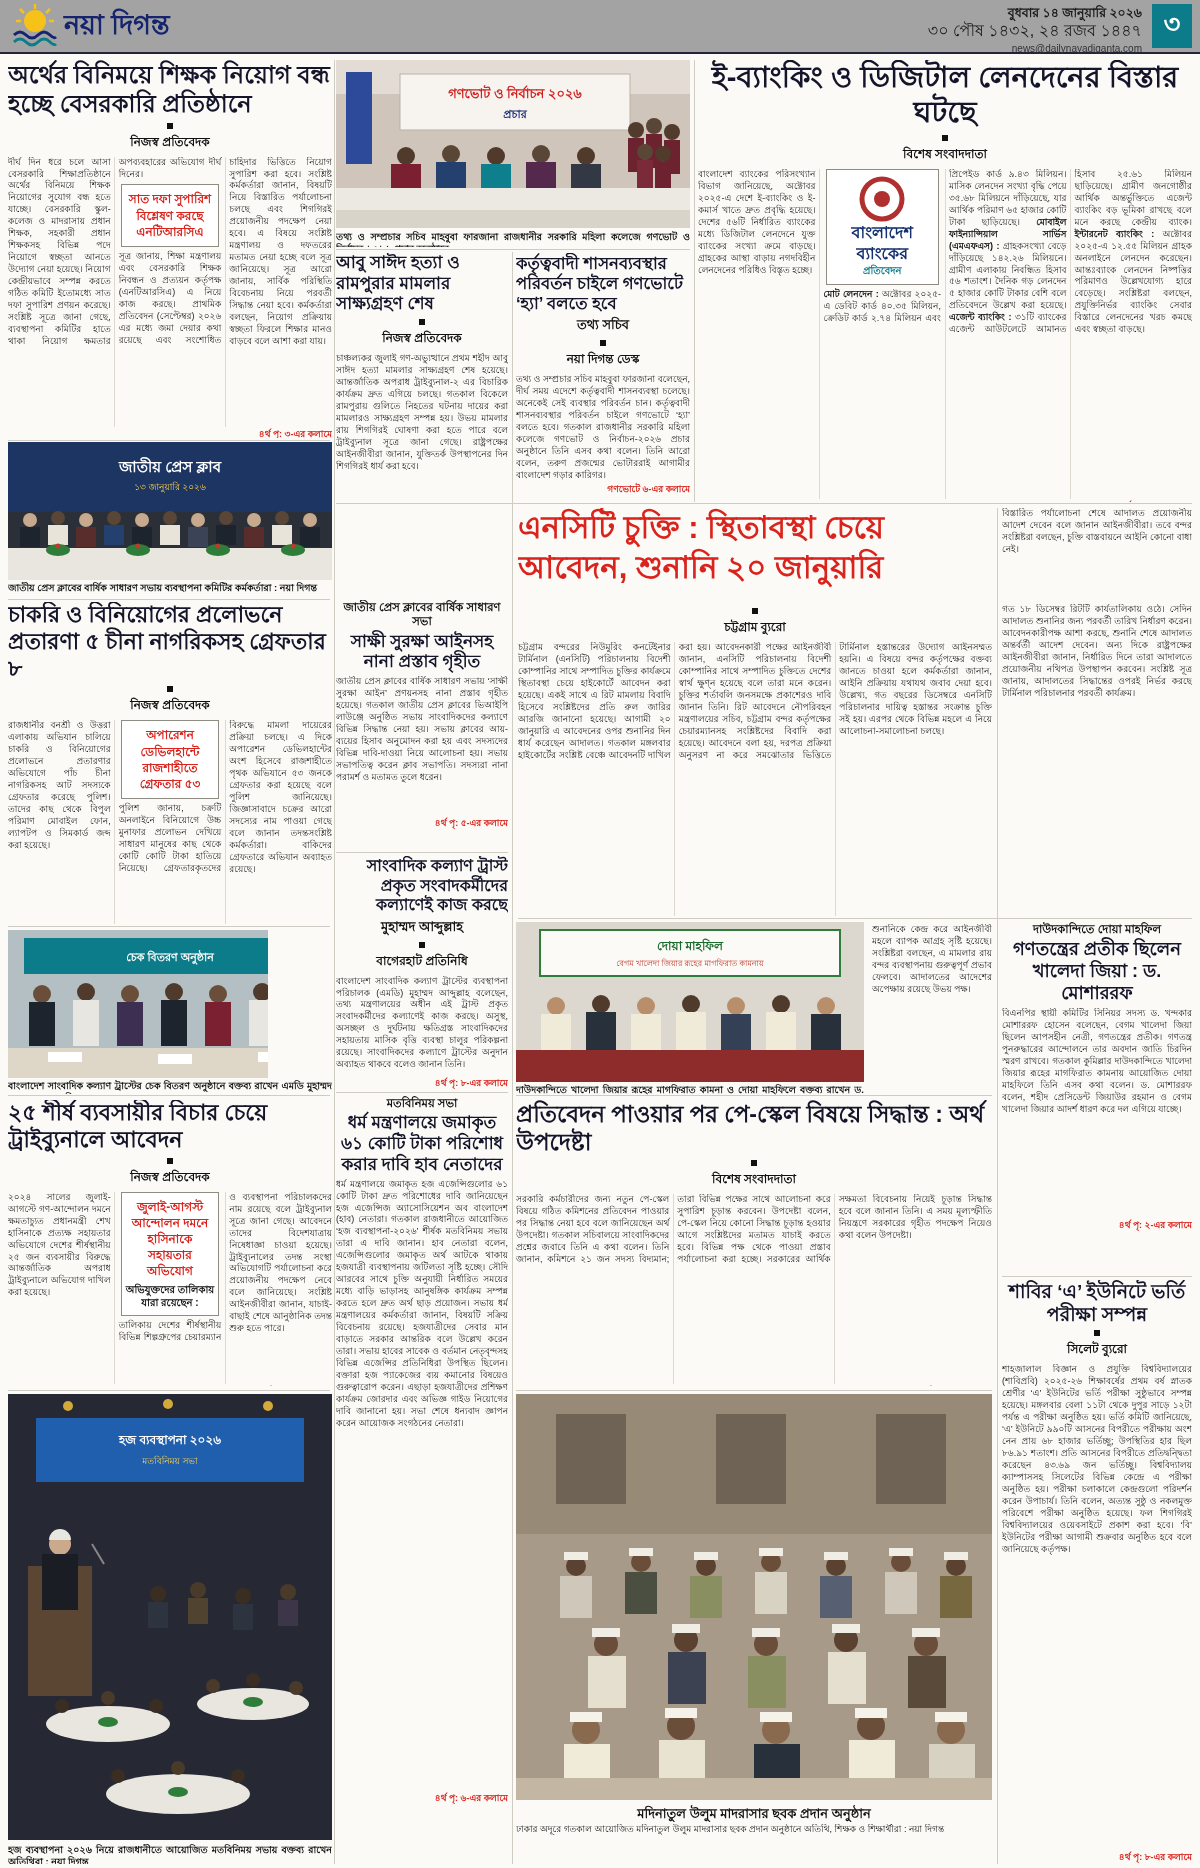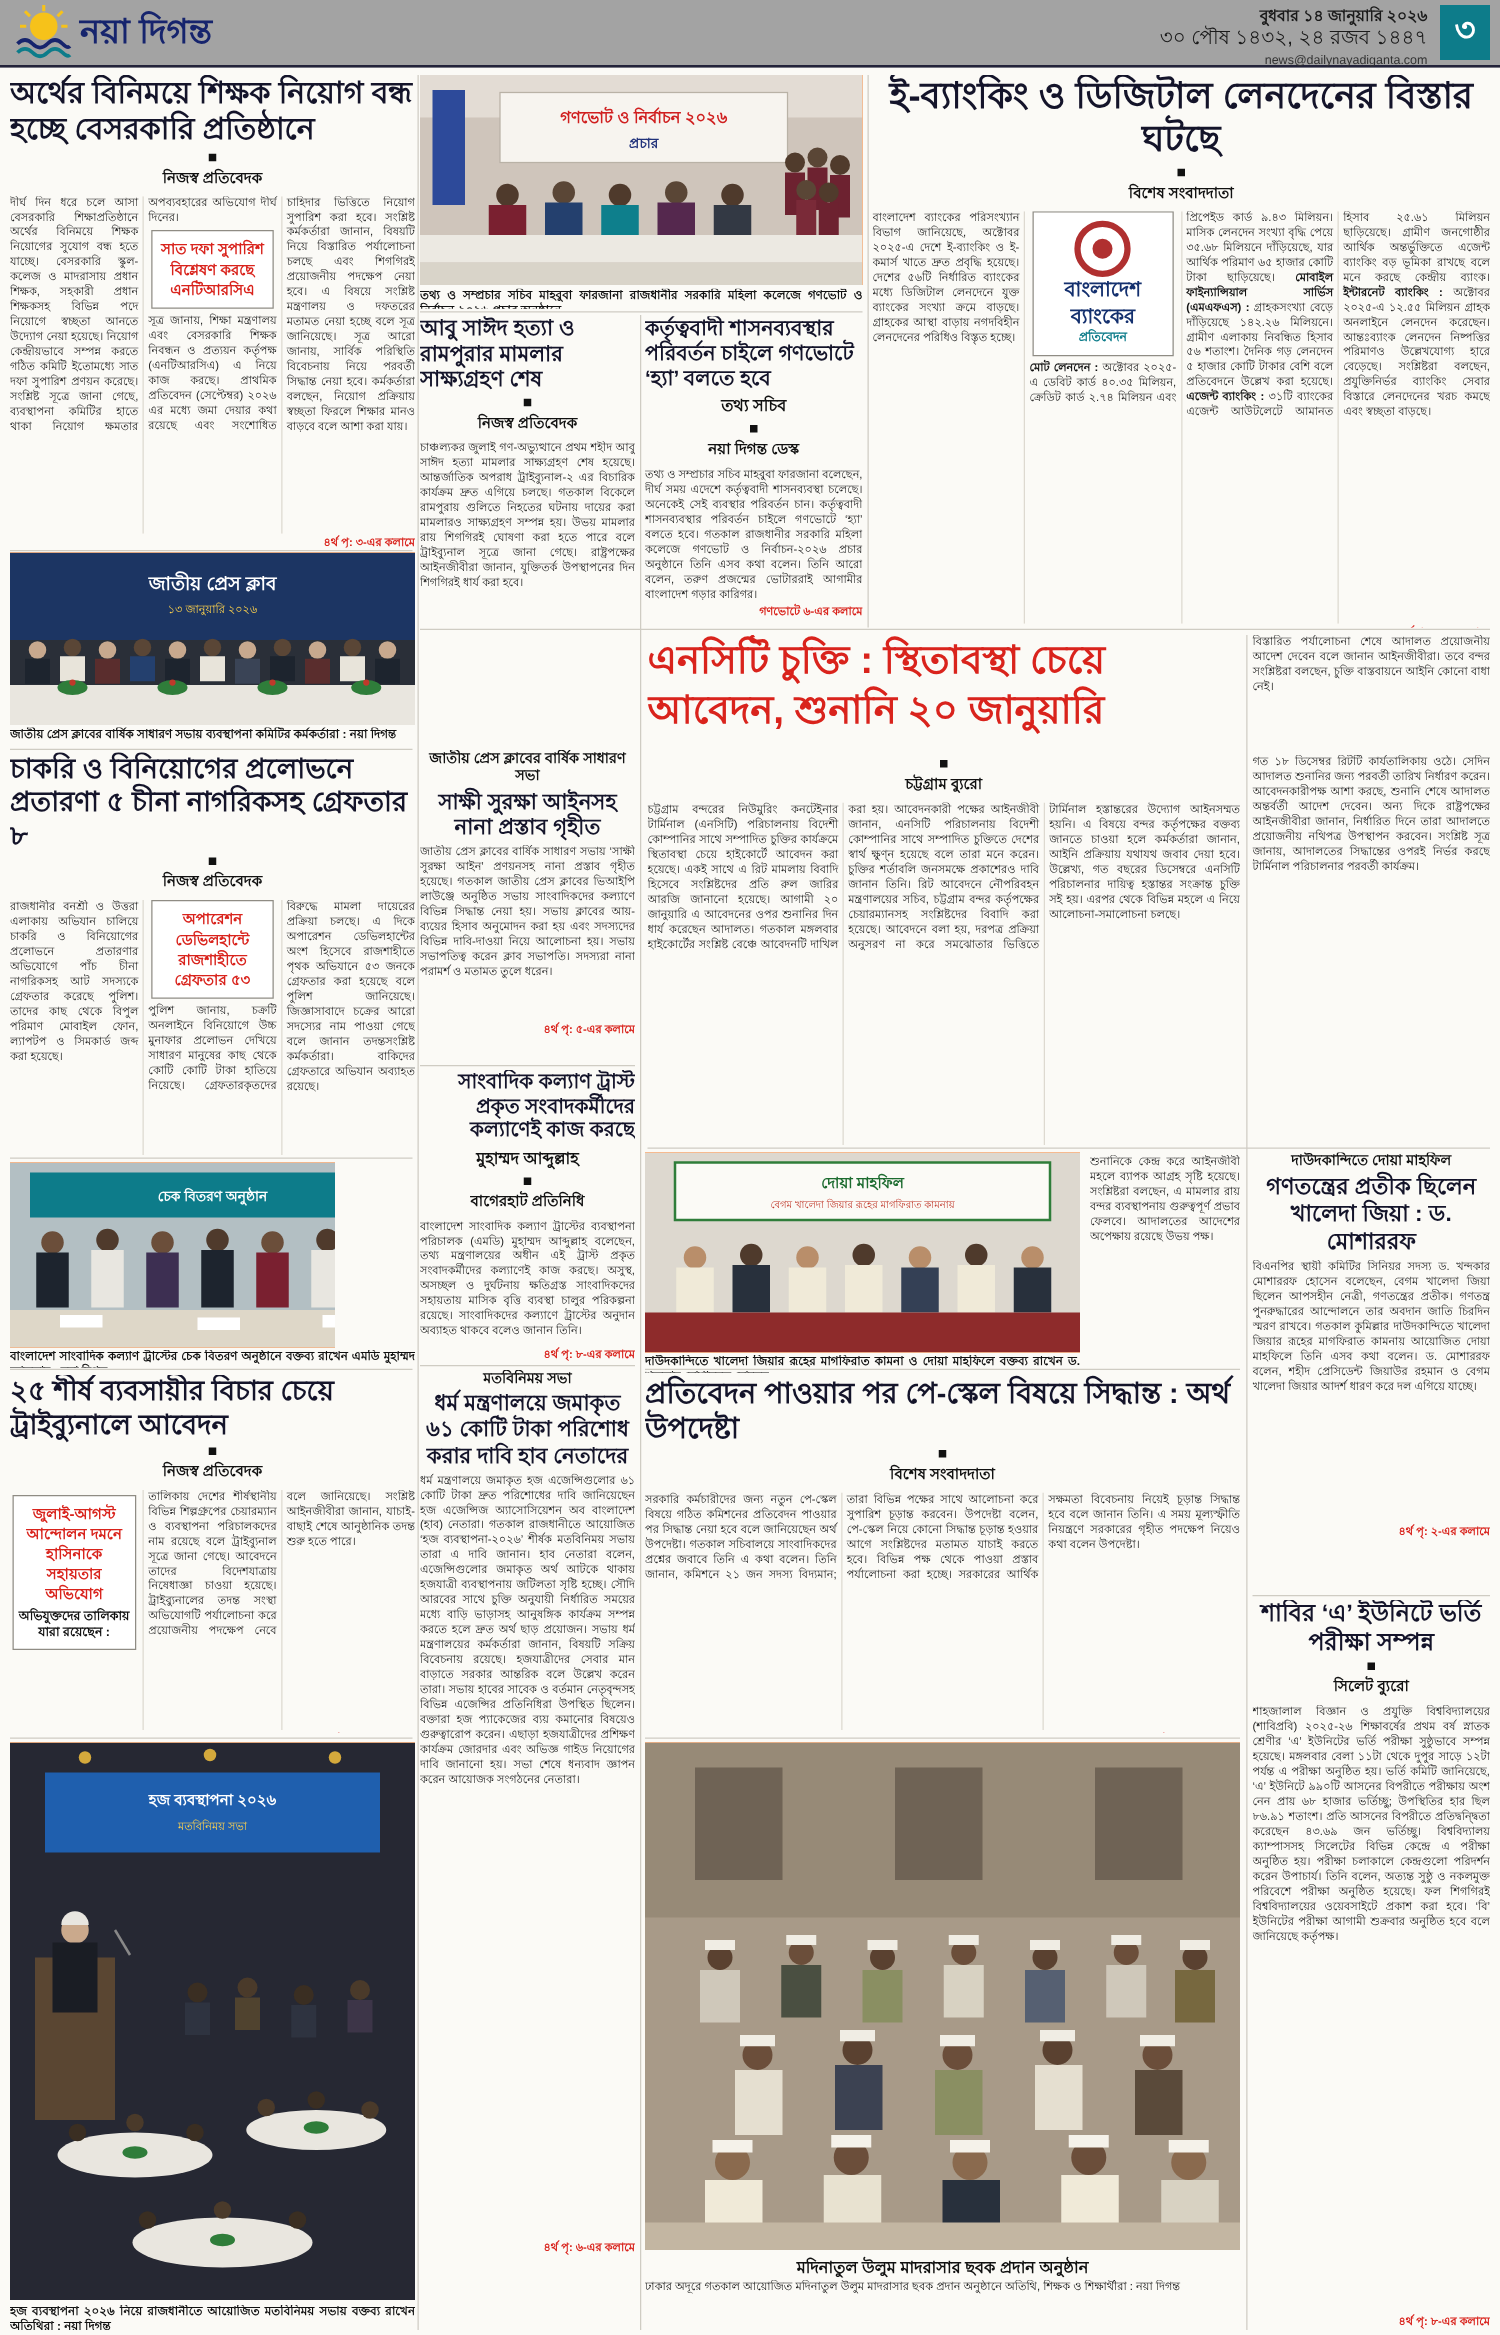--- a/index.html
+++ b/index.html
@@ -291,20 +291,21 @@
   </figure>
   <figcaption class="abs caption" style="left:8px;top:1080px;width:324px;height:14px;">বাংলাদেশ সাংবাদিক কল্যাণ ট্রাস্টের চেক বিতরণ অনুষ্ঠানে বক্তব্য রাখেন এমডি মুহাম্মদ আব্দুল্লাহ : নয়া দিগন্ত</figcaption>
 
   <article class="abs" style="left:8px;top:1100px;width:324px;height:286px;">
     <h1 class="hl" style="font-size:22px;">২৫ শীর্ষ ব্যবসায়ীর বিচার চেয়ে ট্রাইব্যুনালে আবেদন</h1>
     <div class="byline">
         <span class="bullet"></span>
         <span>নিজস্ব প্রতিবেদক</span>
       </div>
     <div class="body-text cols-3" style="height:192px;">
+      <span>২০২৪ সালের জুলাই-আগস্টে গণ-আন্দোলন দমনে ক্ষমতাচ্যুত প্রধানমন্ত্রী শেখ হাসিনাকে প্রত্যক্ষ সহায়তার অভিযোগে দেশের শীর্ষস্থানীয় ২৫ জন ব্যবসায়ীর বিরুদ্ধে আন্তর্জাতিক অপরাধ ট্রাইব্যুনালে অভিযোগ দাখিল করা হয়েছে।</span>
       <div class="inset">
         <div class="red">জুলাই-আগস্ট আন্দোলন দমনে হাসিনাকে সহায়তার অভিযোগ</div>
         <div class="blk">অভিযুক্তদের তালিকায় যারা রয়েছেন :</div>
       </div>
       <span>তালিকায় দেশের শীর্ষস্থানীয় বিভিন্ন শিল্পগ্রুপের চেয়ারম্যান ও ব্যবস্থাপনা পরিচালকদের নাম রয়েছে বলে ট্রাইব্যুনাল সূত্রে জানা গেছে। আবেদনে তাদের বিদেশযাত্রায় নিষেধাজ্ঞা চাওয়া হয়েছে। ট্রাইব্যুনালের তদন্ত সংস্থা অভিযোগটি পর্যালোচনা করে প্রয়োজনীয় পদক্ষেপ নেবে বলে জানিয়েছে। সংশ্লিষ্ট আইনজীবীরা জানান, যাচাই-বাছাই শেষে আনুষ্ঠানিক তদন্ত শুরু হতে পারে।</span>
     </div>
     <div class="jump">৪র্থ পৃ: ৫-এর কলামে</div>
   </article>
 
   <figure class="photo" style="left:516px;top:922px;width:348px;height:160px;">

